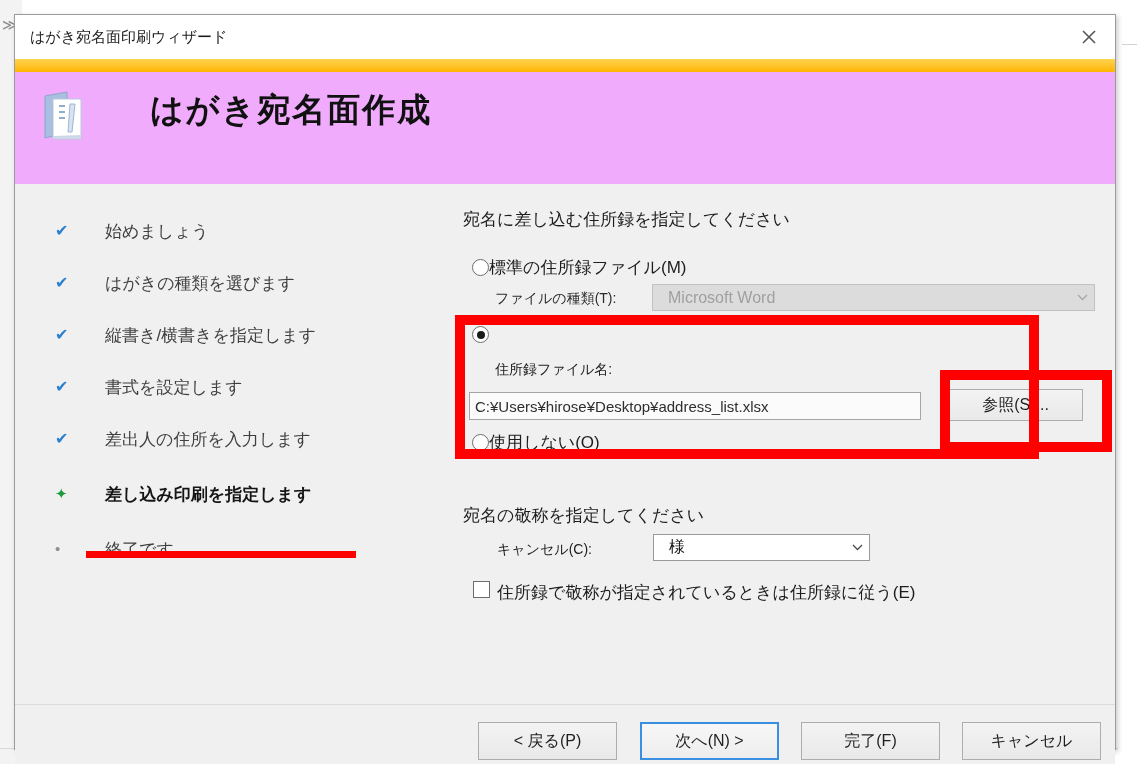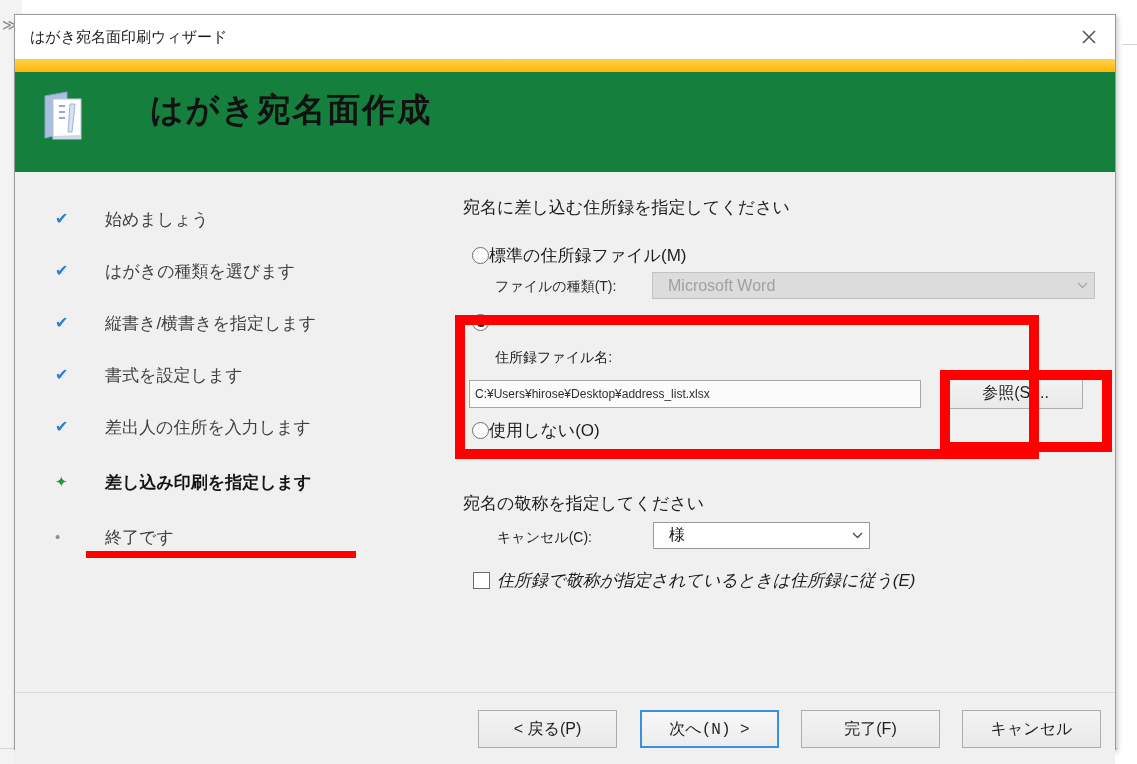--- a/index.html
+++ b/index.html
@@ -100,22 +100,22 @@
   }
   .close-btn svg { display: block; }
 
   .accent-bar {
     height: 13px;
     background: linear-gradient(to bottom, #ffd24d 0%, #ffc52e 48%, #ffb400 100%);
   }
 
   .header-area {
     position: relative;
-    height: 100px;
-    background: #15803d;
+    height: 112px;
+    background: #f0abfc;
     padding-left: 22px;
   }
   .header-icon {
     position: absolute;
     left: 26px;
     top: 18px;
     width: 46px;
     height: 54px;
   }
   .header-title {
@@ -264,21 +264,21 @@
   }
 
   .textbox {
     position: absolute;
     height: 28px;
     box-sizing: border-box;
     border: 1px solid #a6a6a6;
     background: #fbfbfb;
     display: flex;
     align-items: center;
-    font-size: 12px;
+    font-size: 15px;
     color: #2e2e2e;
     padding-left: 5px;
     overflow: hidden;
     white-space: nowrap;
   }
 
   .btn {
     box-sizing: border-box;
     border: 1px solid #adadad;
     background: linear-gradient(to bottom, #f3f3f3 0%, #e9e9e9 100%);
@@ -292,23 +292,21 @@
   }
   .btn.browse {
     position: absolute;
     width: 135px;
     height: 32px;
   }
 
   .check-row {
     position: absolute;
     display: flex;
-    align-items: center;
-    white-space: nowrap;
-    font-style: italic;
+    white-space: nowrap;
   }
   .checkbox {
     width: 17px;
     height: 17px;
     border: 1px solid #6d6d6d;
     background: #ffffff;
     box-sizing: border-box;
     flex: 0 0 17px;
   }
   .check-label {
@@ -326,21 +324,20 @@
   }
   .footer-btn {
     position: absolute;
     top: 17px;
     width: 139px;
     height: 38px;
   }
   .footer-btn.focused {
     border: 2px solid #3b8fe0;
     background: linear-gradient(to bottom, #f7f7f7 0%, #ededed 100%);
-    font-family: Liberation Mono, monospace;
   }
 
   
   .redbox {
     position: absolute;
     border: 10px solid #fe0000;
     box-sizing: border-box;
     pointer-events: none;
   }
 </style>

